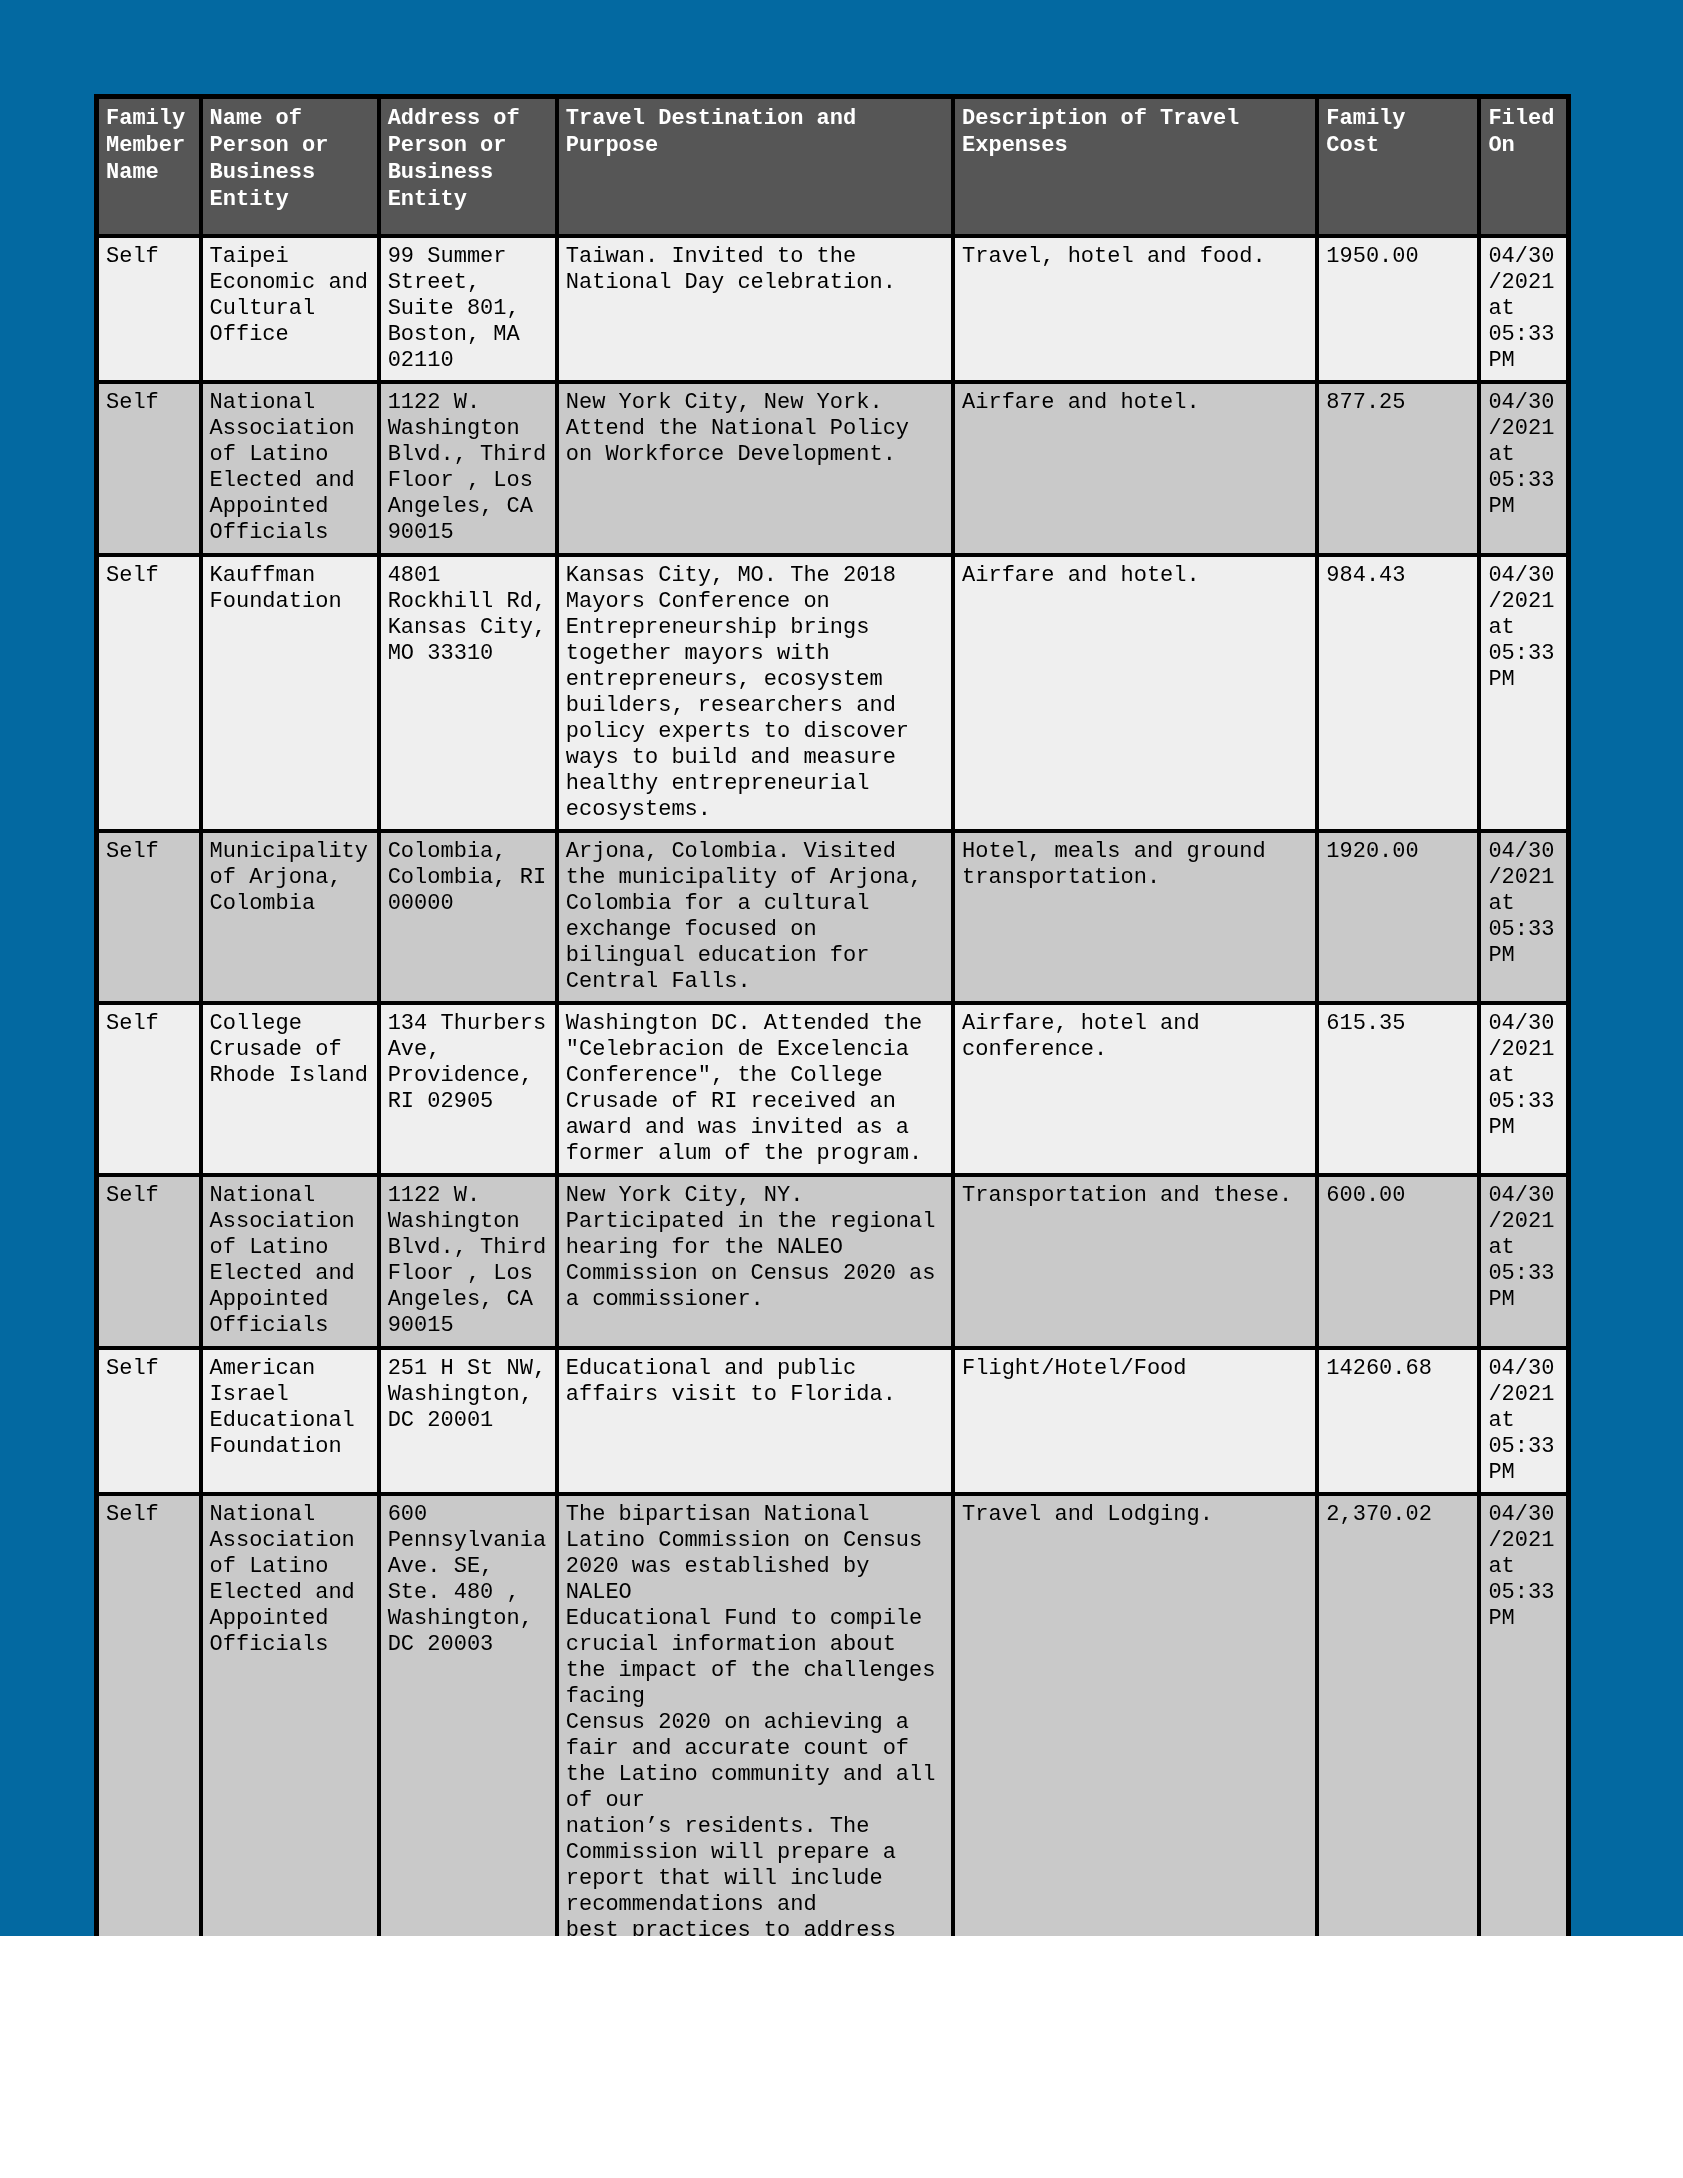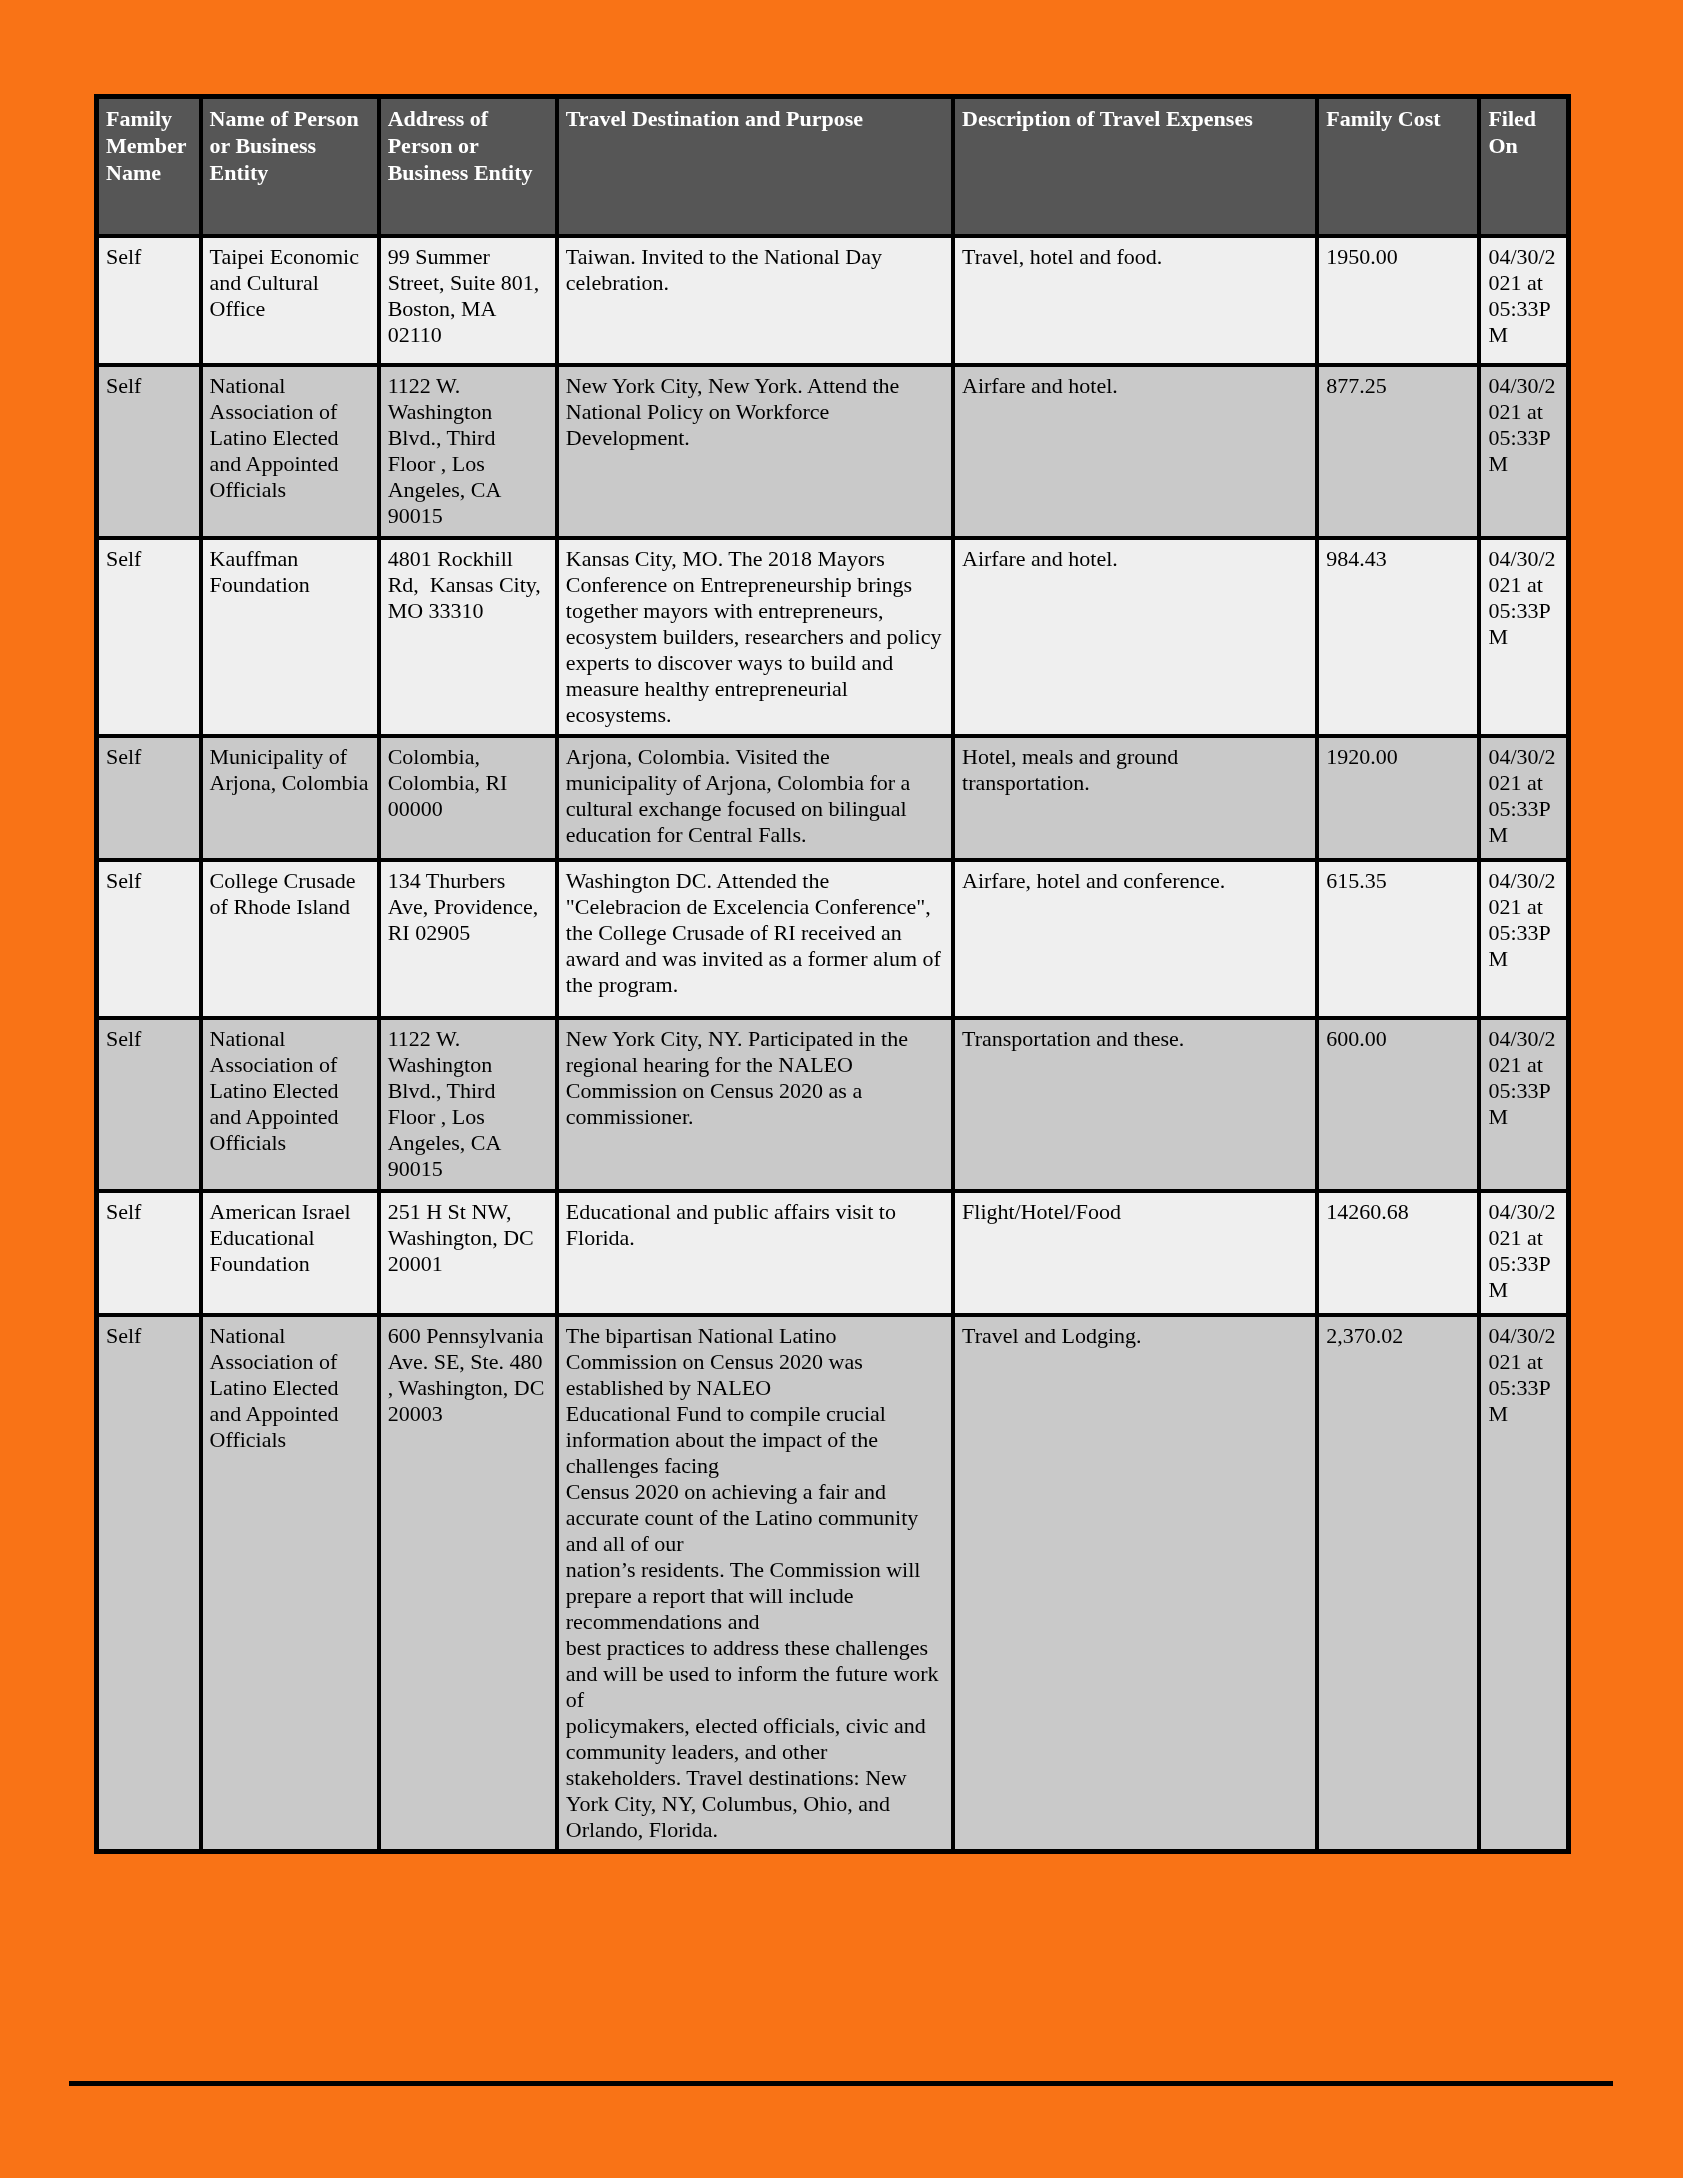--- a/index.html
+++ b/index.html
@@ -3,23 +3,23 @@
 <meta charset="utf-8">
 <style>
   html, body {
     margin: 0;
     padding: 0;
     background: #ffffff;
   }
   .page {
     position: relative;
     width: 1683px;
-    height: 2178px;
-    background: #f97316;
-    font-family: Liberation Serif, serif;
+    height: 1936px;
+    background: #0369a1;
+    font-family: Liberation Mono, monospace;
     color: #000000;
     overflow: hidden;
   }
   table.disclosure {
     position: absolute;
     left: 94px;
     top: 94px;
     border-collapse: collapse;
     table-layout: fixed;
     width: 1477px;

